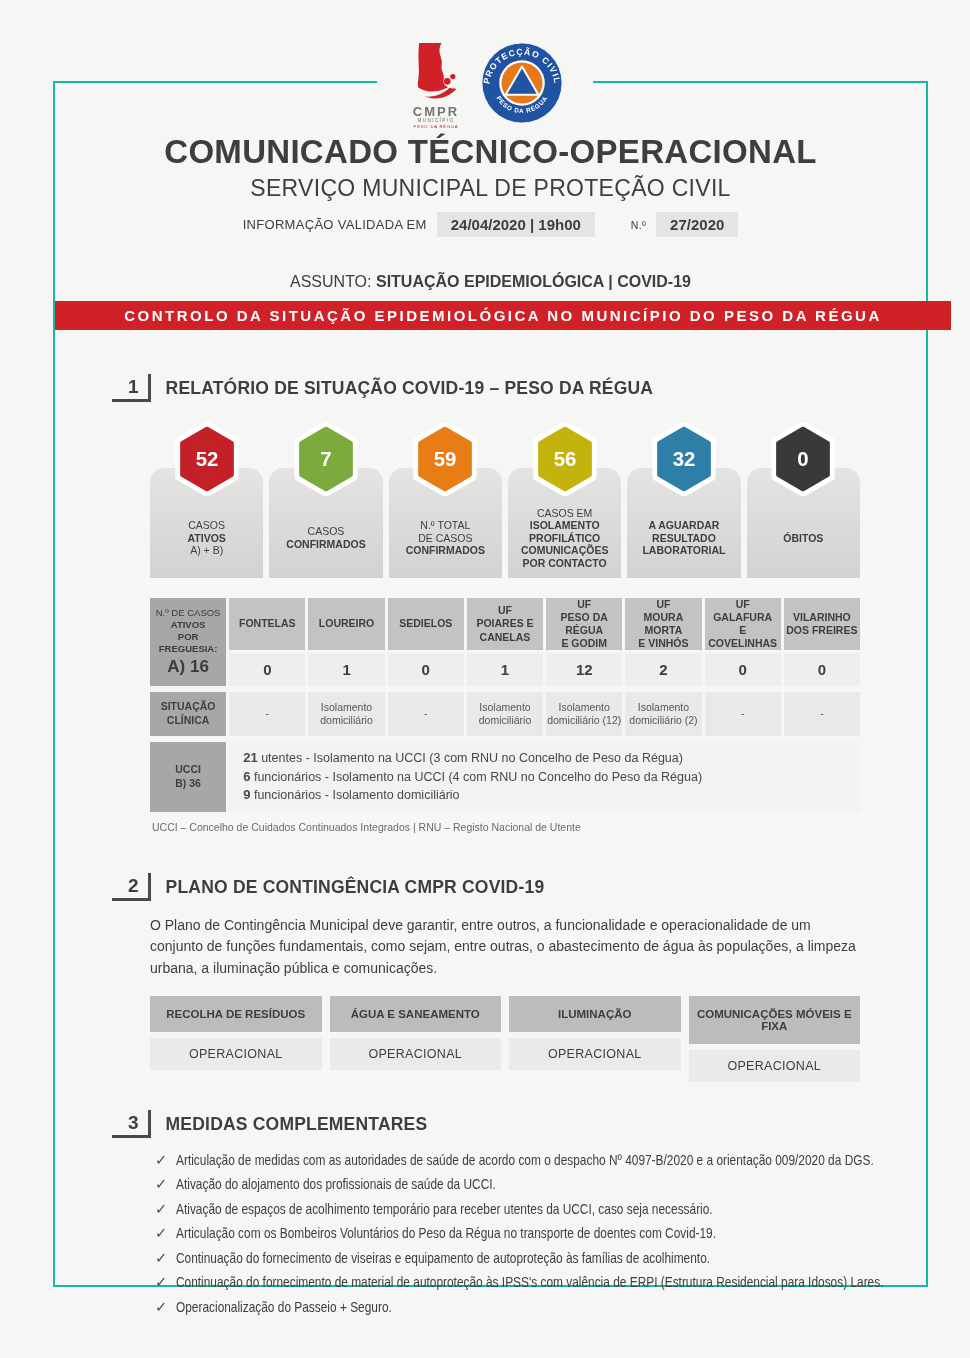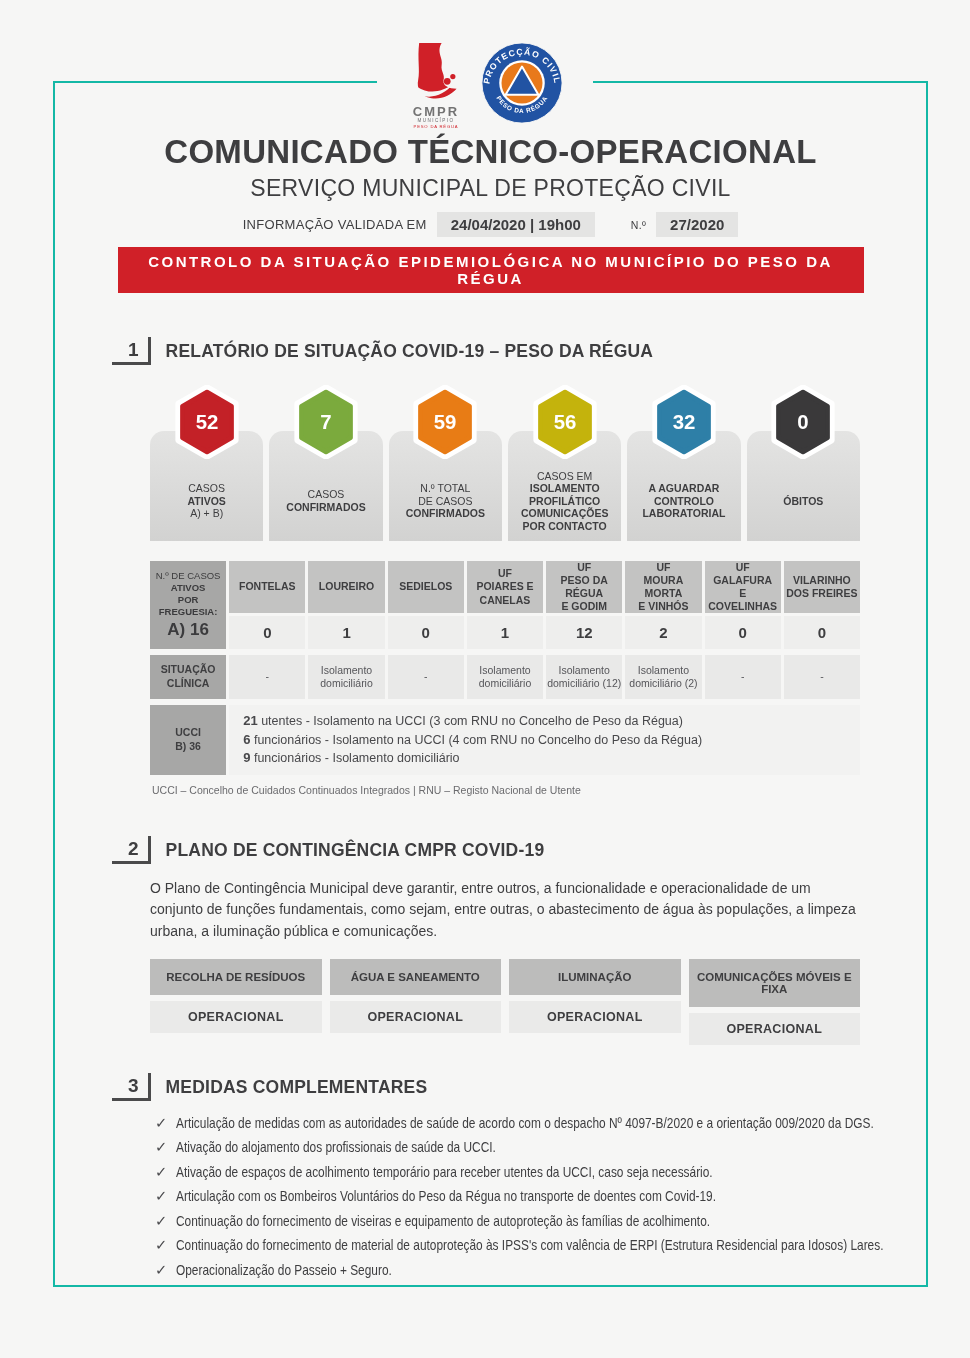--- a/index.html
+++ b/index.html
@@ -30,21 +30,21 @@
   
   .title { margin-top:50px; text-align:center; font-size:33px; font-weight:bold; letter-spacing:0.3px; }
   .subtitle { text-align:center; font-size:23px; margin-top:4px; letter-spacing:0.3px; }
   .info-line { display:flex; justify-content:center; align-items:center; gap:10px; margin-top:10px; }
   .info-label { font-size:13px; letter-spacing:0.3px; }
   .pill { background:#e4e4e3; padding:4px 14px; font-weight:bold; font-size:15px; }
   .num-label { font-size:10.5px; margin-left:26px; }
   .subject { text-align:center; margin-top:36px; font-size:16px; }
   .subject .bold { font-weight:bold; }
   .banner {
-    margin:10px auto 0; width:746px; padding:6px 0;
+    margin:10px auto 0; width:896px; padding:6px 0;
     color:#fff; text-align:center; font-weight:bold;
     font-size:15px; letter-spacing:2.5px;
   }
   
   .sec { display:flex; align-items:flex-end; gap:15px; margin-left:57px; }
   .sec-num {
     font-size:19px; font-weight:bold;
     border-bottom:3px solid #4a4a4b; border-right:3px solid #4a4a4b;
     padding:2px 9px 1px 16px;
   }
@@ -82,21 +82,21 @@
   .ucci-content {
     background:#f2f2f1; padding:7px 8px 7px 14px;
     font-size:12.5px; line-height:1.4; text-align:left; color:#48484b;
   }
   .ucci-content .strong { font-weight:bold; font-size:13px; }
   .footnote { margin:9px 0 0 97px; font-size:10.5px; color:#6b6b6e; }
   
   .para { margin:14px 0 0 95px; width:714px; font-size:14px; line-height:1.55; }
   .services { display:grid; grid-template-columns:repeat(4,1fr); gap:8px; margin:16px 0 0 95px; width:710px; }
   .svc-name { background:#bcbcbb; font-weight:bold; font-size:11.5px; text-align:center; padding:12px 8px; }
-  .svc-status { background:#eaeae9; font-weight:bold; font-size:12.5px; text-align:center; padding:9px 0; margin-top:6px; letter-spacing:0.3px; }
+  .svc-status { background:#eaeae9; font-weight:normal; font-size:12.5px; text-align:center; padding:9px 0; margin-top:6px; letter-spacing:0.3px; }
   
   .checks { margin:13px 0 0 100px; width:740px; }
   .check-item { display:flex; gap:9px; margin-bottom:5px; font-size:14.5px; line-height:1.35; }
   .check-glyph { color:#4a4a4d; flex:0 0 auto; }
   .cond { display:inline-block; white-space:nowrap; transform:scaleX(0.82); transform-origin:0 50%; }
   .spacer-top-1 { margin-top:44px; }
   .spacer-top-2 { margin-top:40px; }
   .spacer-top-3 { margin-top:28px; }
 </style>
 </head>
@@ -136,20 +136,24 @@
 <div class="frame">
 
   <div class="title">COMUNICADO TÉCNICO-OPERACIONAL</div>
   <div class="subtitle">SERVIÇO MUNICIPAL DE PROTEÇÃO CIVIL</div>
   <div class="info-line">
     <span class="info-label">INFORMAÇÃO VALIDADA EM</span>
     <span class="pill">24/04/2020 | 19h00</span>
     <span class="info-label num-label">N.º</span>
     <span class="pill">27/2020</span>
   </div>
+  <div class="subject">
+    <span>ASSUNTO:</span>
+    <span class="bold">SITUAÇÃO EPIDEMIOLÓGICA | COVID-19</span>
+  </div>
   <div class="banner" style="background:#d02028" style-none="#d02028">CONTROLO DA SITUAÇÃO EPIDEMIOLÓGICA NO MUNICÍPIO DO PESO DA RÉGUA</div>
 
   <div class="sec spacer-top-1">
     <span class="sec-num">1</span>
     <span class="sec-title">RELATÓRIO DE SITUAÇÃO COVID-19 – PESO DA RÉGUA</span>
   </div>
 
   <div class="stats">
 
     <div class="stat">
@@ -210,21 +214,21 @@
         <polygon points="50,3 92,27 92,81 50,105 8,81 8,27" fill="#fff" stroke="#fff" stroke-width="9" stroke-linejoin="round"></polygon>
         <polygon points="50,10 86,31 86,77 50,98 14,77 14,31" stroke-linejoin="round" stroke-width="7" fill="#c4b30c" stroke="#c4b30c"></polygon>
         <text x="50" y="64" text-anchor="middle" font-size="30" fill="#fff">56</text>
       </svg>
     </div>
 
     <div class="stat">
       <div class="stat-card">
         <div class="stat-label">
           <div class="b">A AGUARDAR</div>
-          <div class="b">CONTROLO</div>
+          <div class="b">RESULTADO</div>
           <div class="b">LABORATORIAL</div>
         </div>
       </div>
       <svg class="hex" viewBox="0 0 100 108">
         <polygon points="50,3 92,27 92,81 50,105 8,81 8,27" fill="#fff" stroke="#fff" stroke-width="9" stroke-linejoin="round"></polygon>
         <polygon points="50,10 86,31 86,77 50,98 14,77 14,31" stroke-linejoin="round" stroke-width="7" fill="#2e7fa7" stroke="#2e7fa7"></polygon>
         <text x="50" y="64" text-anchor="middle" font-size="30" fill="#fff">32</text>
       </svg>
     </div>
 

